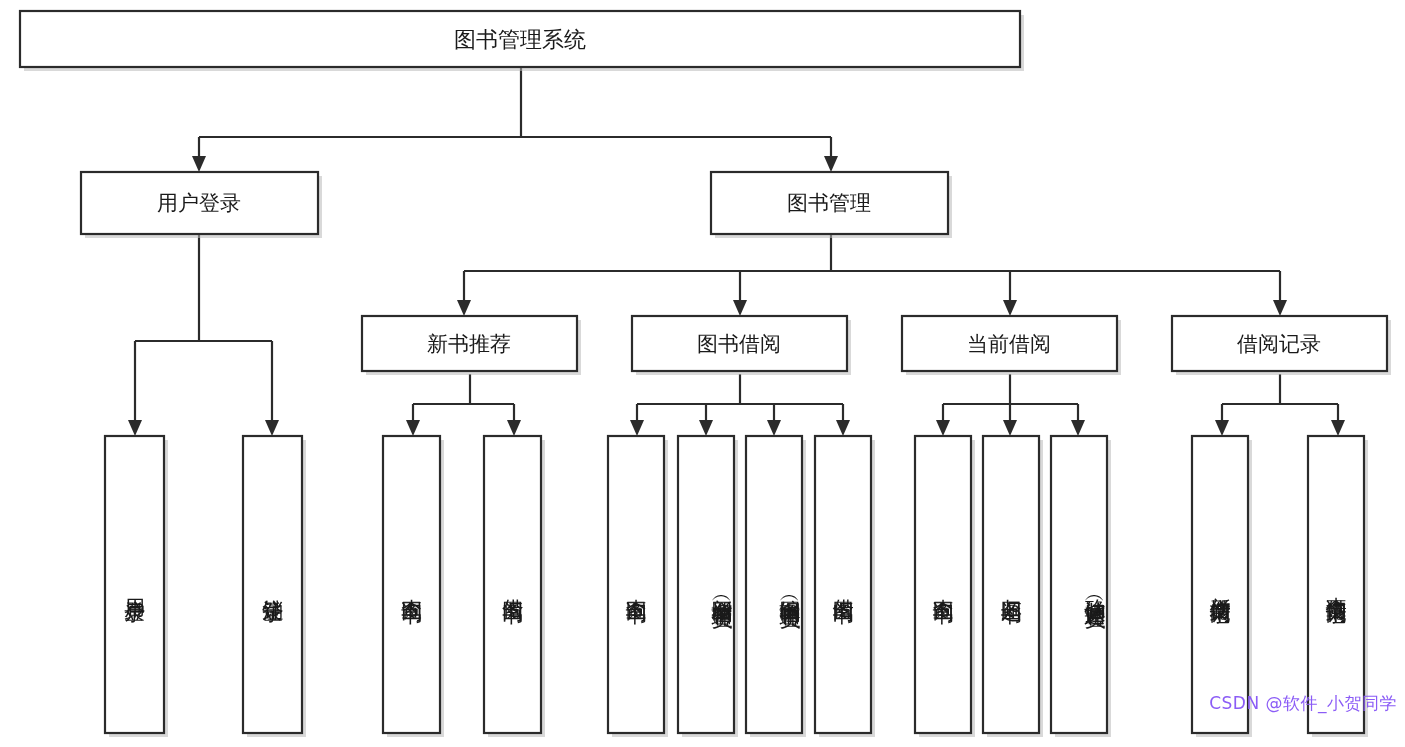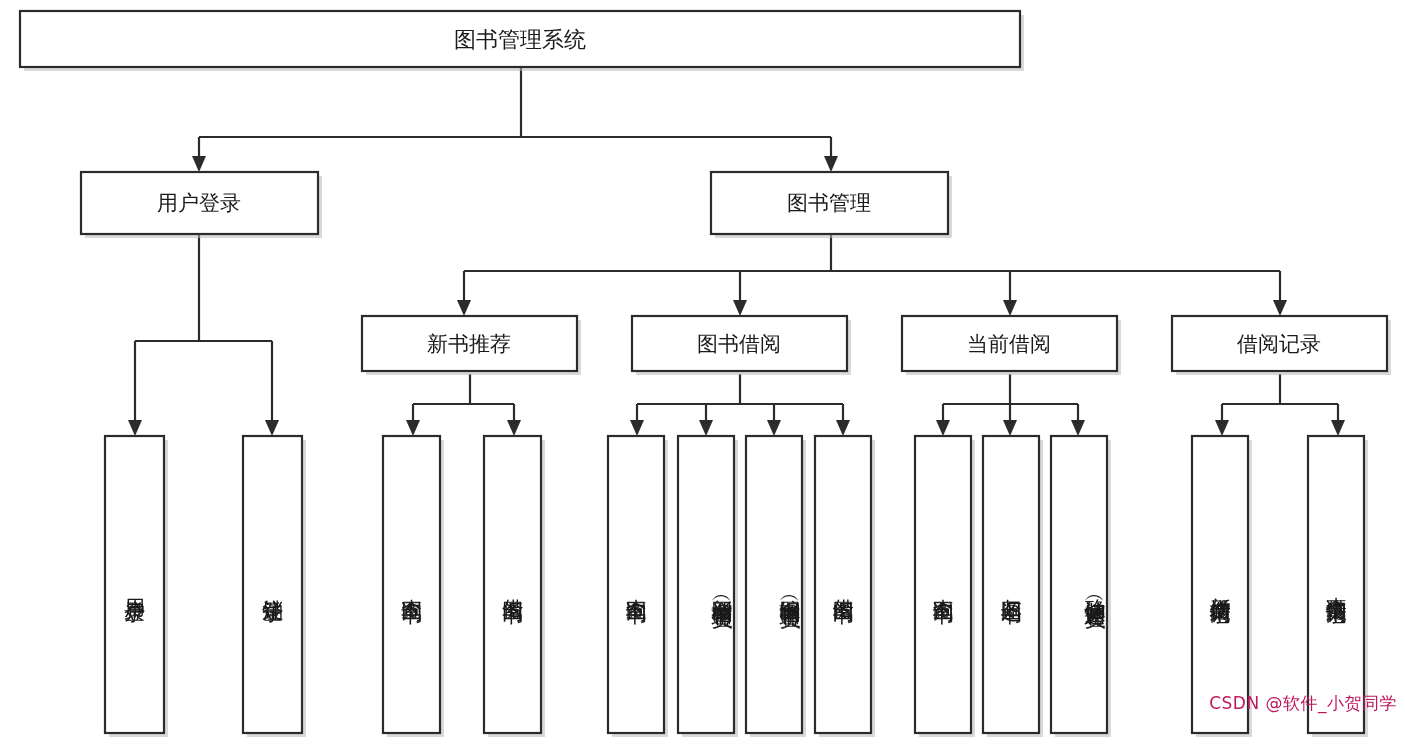--- a/index.html
+++ b/index.html
@@ -75,21 +75,21 @@
     white-space: nowrap;
     pointer-events: none;
     text-align: center;
   }
   #watermark {
     position: absolute;
     right: 8px;
     bottom: 6px;
     font-family: "DejaVu Sans", "Liberation Sans", sans-serif;
     font-size: 17px;
-    color: #be185d;
+    color: #8b5cf6;
     letter-spacing: 0.5px;
     white-space: nowrap;
   }
 </style>
 </head>
 <body>
 
 <div id="diagram-root">
 
   <svg id="flow-svg" viewBox="0 0 1405 747">

